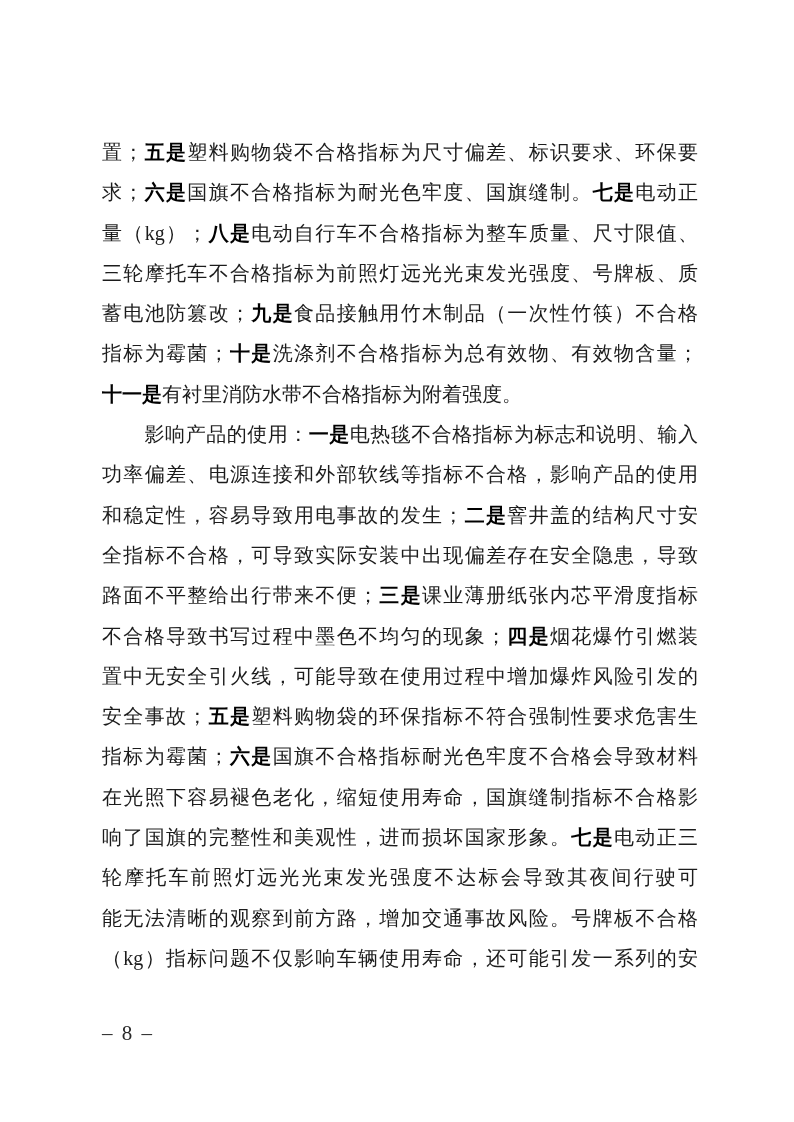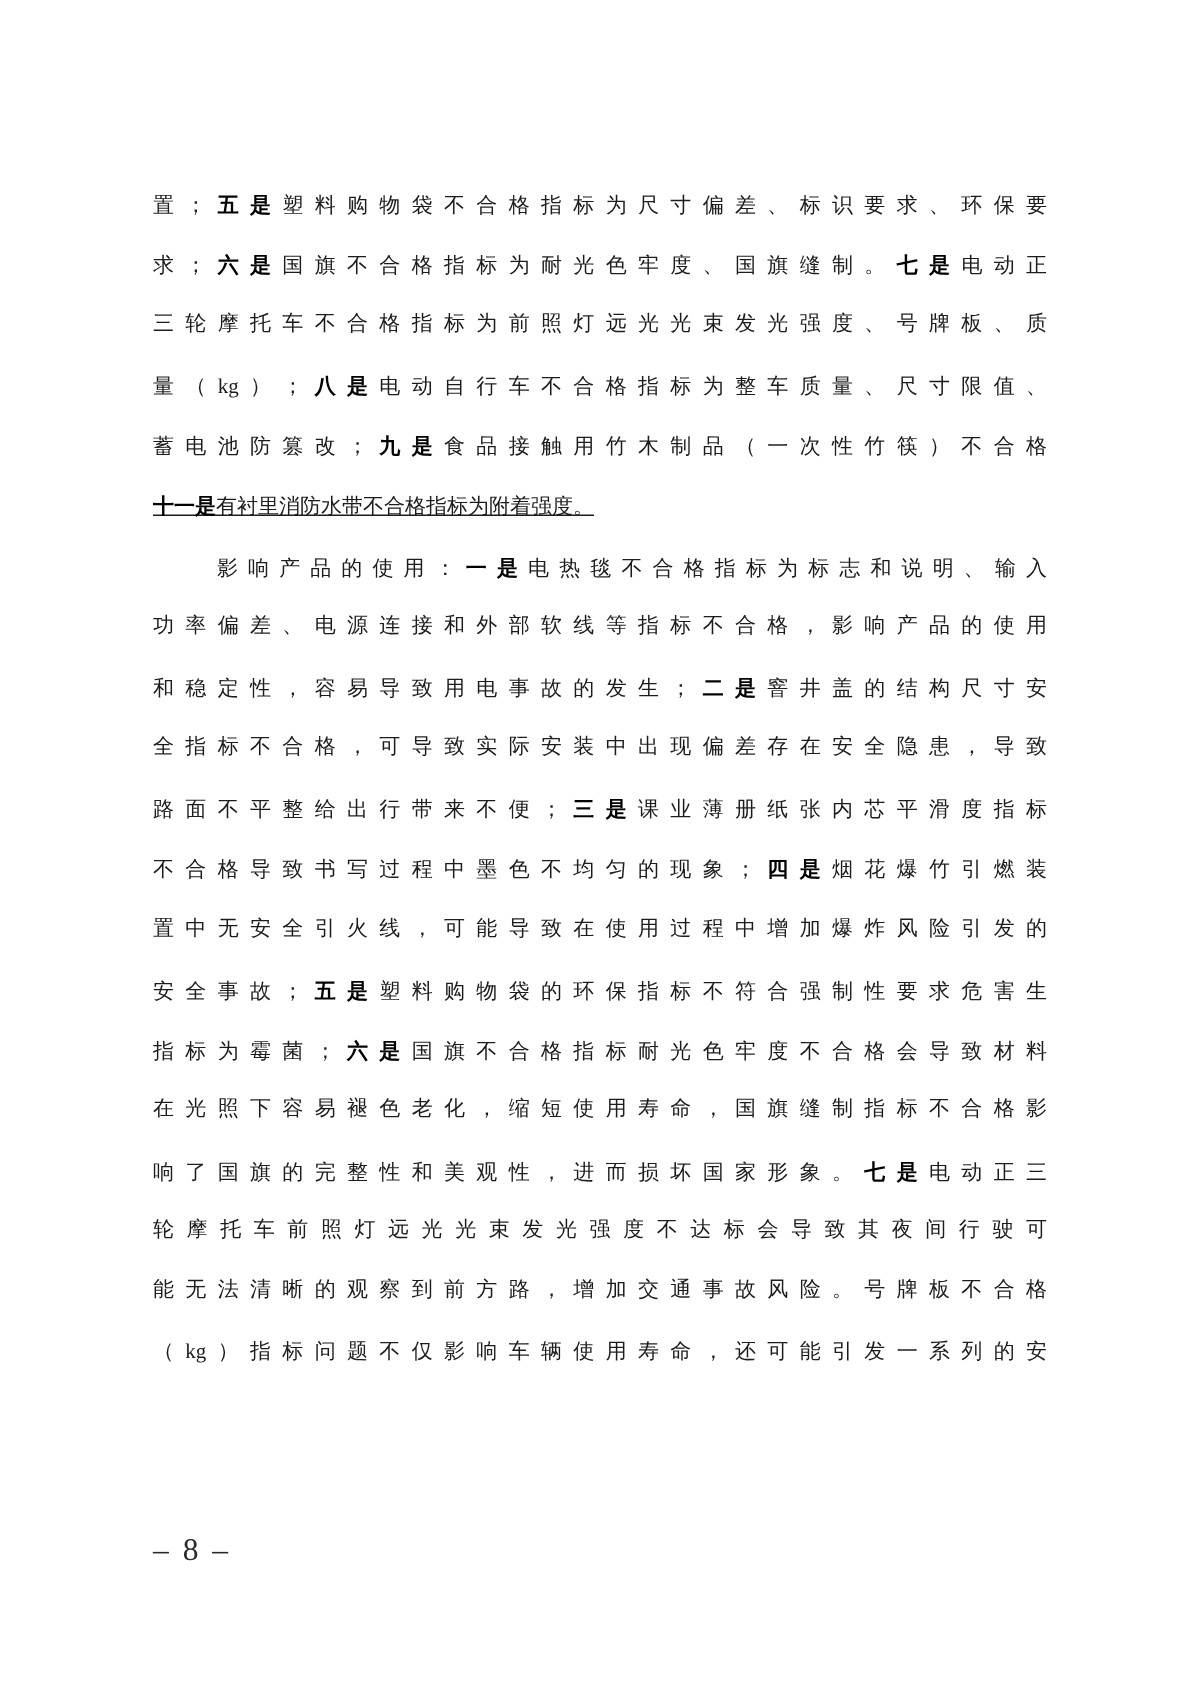--- a/index.html
+++ b/index.html
@@ -10,37 +10,36 @@
   .page {
     position: relative;
     width: 794px;
     height: 1122px;
     background: #ffffff;
     overflow: hidden;
   }
   .text-block {
     position: absolute;
     left: 102px;
-    top: 116px;
+    top: 132px;
     width: 596px;
     font-family: "Liberation Serif", "DejaVu Serif", serif;
     color: #1c1c1c;
-    font-size: 14px;
+    font-size: 20px;
   }
   .line {
     height: 40.3px;
     line-height: 40.3px;
     text-align: justify;
     text-align-last: justify;
     white-space: nowrap;
   }
   .line.no-justify {
     text-align: right;
     text-align-last: left;
-    text-decoration: underline;
   }
   .line.indent {
     text-indent: 42.6px;
   }
   .seg {
     font-weight: 400;
   }
   .seg.bold {
     font-family: "Liberation Sans", "DejaVu Sans", sans-serif;
     font-weight: 700;
@@ -57,23 +56,24 @@
     color: #2a2a2a;
   }
 </style>
 </head>
 <body>
 
 <div class="page">
   <div class="text-block" id="document-lines">
       <div class="line"><span class="seg">置；</span><span class="seg bold">五是</span><span class="seg">塑料购物袋不合格指标为尺寸偏差、标识要求、环保要</span></div>
       <div class="line"><span class="seg">求；</span><span class="seg bold">六是</span><span class="seg">国旗不合格指标为耐光色牢度、国旗缝制。</span><span class="seg bold">七是</span><span class="seg">电动正</span></div>
+      <div class="line"><span class="seg">量（kg）；</span><span class="seg bold">八是</span><span class="seg">电动自行车不合格指标为整车质量、尺寸限值、</span></div>
       <div class="line"><span class="seg">三轮摩托车不合格指标为前照灯远光光束发光强度、号牌板、质</span></div>
-      <div class="line"><span class="seg">量（kg）；</span><span class="seg bold">八是</span><span class="seg">电动自行车不合格指标为整车质量、尺寸限值、</span></div>
       <div class="line"><span class="seg">蓄电池防篡改；</span><span class="seg bold">九是</span><span class="seg">食品接触用竹木制品（一次性竹筷）不合格</span></div>
+      <div class="line"><span class="seg">指标为霉菌；</span><span class="seg bold">十是</span><span class="seg">洗涤剂不合格指标为总有效物、有效物含量；</span></div>
       <div class="line no-justify"><span class="seg bold">十一是</span><span class="seg">有衬里消防水带不合格指标为附着强度。</span></div>
       <div class="line indent"><span class="seg">影响产品的使用：</span><span class="seg bold">一是</span><span class="seg">电热毯不合格指标为标志和说明、输入</span></div>
       <div class="line"><span class="seg">功率偏差、电源连接和外部软线等指标不合格，影响产品的使用</span></div>
       <div class="line"><span class="seg">和稳定性，容易导致用电事故的发生；</span><span class="seg bold">二是</span><span class="seg">窨井盖的结构尺寸安</span></div>
       <div class="line"><span class="seg">全指标不合格，可导致实际安装中出现偏差存在安全隐患，导致</span></div>
       <div class="line"><span class="seg">路面不平整给出行带来不便；</span><span class="seg bold">三是</span><span class="seg">课业薄册纸张内芯平滑度指标</span></div>
       <div class="line"><span class="seg">不合格导致书写过程中墨色不均匀的现象；</span><span class="seg bold">四是</span><span class="seg">烟花爆竹引燃装</span></div>
       <div class="line"><span class="seg">置中无安全引火线，可能导致在使用过程中增加爆炸风险引发的</span></div>
       <div class="line"><span class="seg">安全事故；</span><span class="seg bold">五是</span><span class="seg">塑料购物袋的环保指标不符合强制性要求危害生</span></div>
       <div class="line"><span class="seg">指标为霉菌；</span><span class="seg bold">六是</span><span class="seg">国旗不合格指标耐光色牢度不合格会导致材料</span></div>

